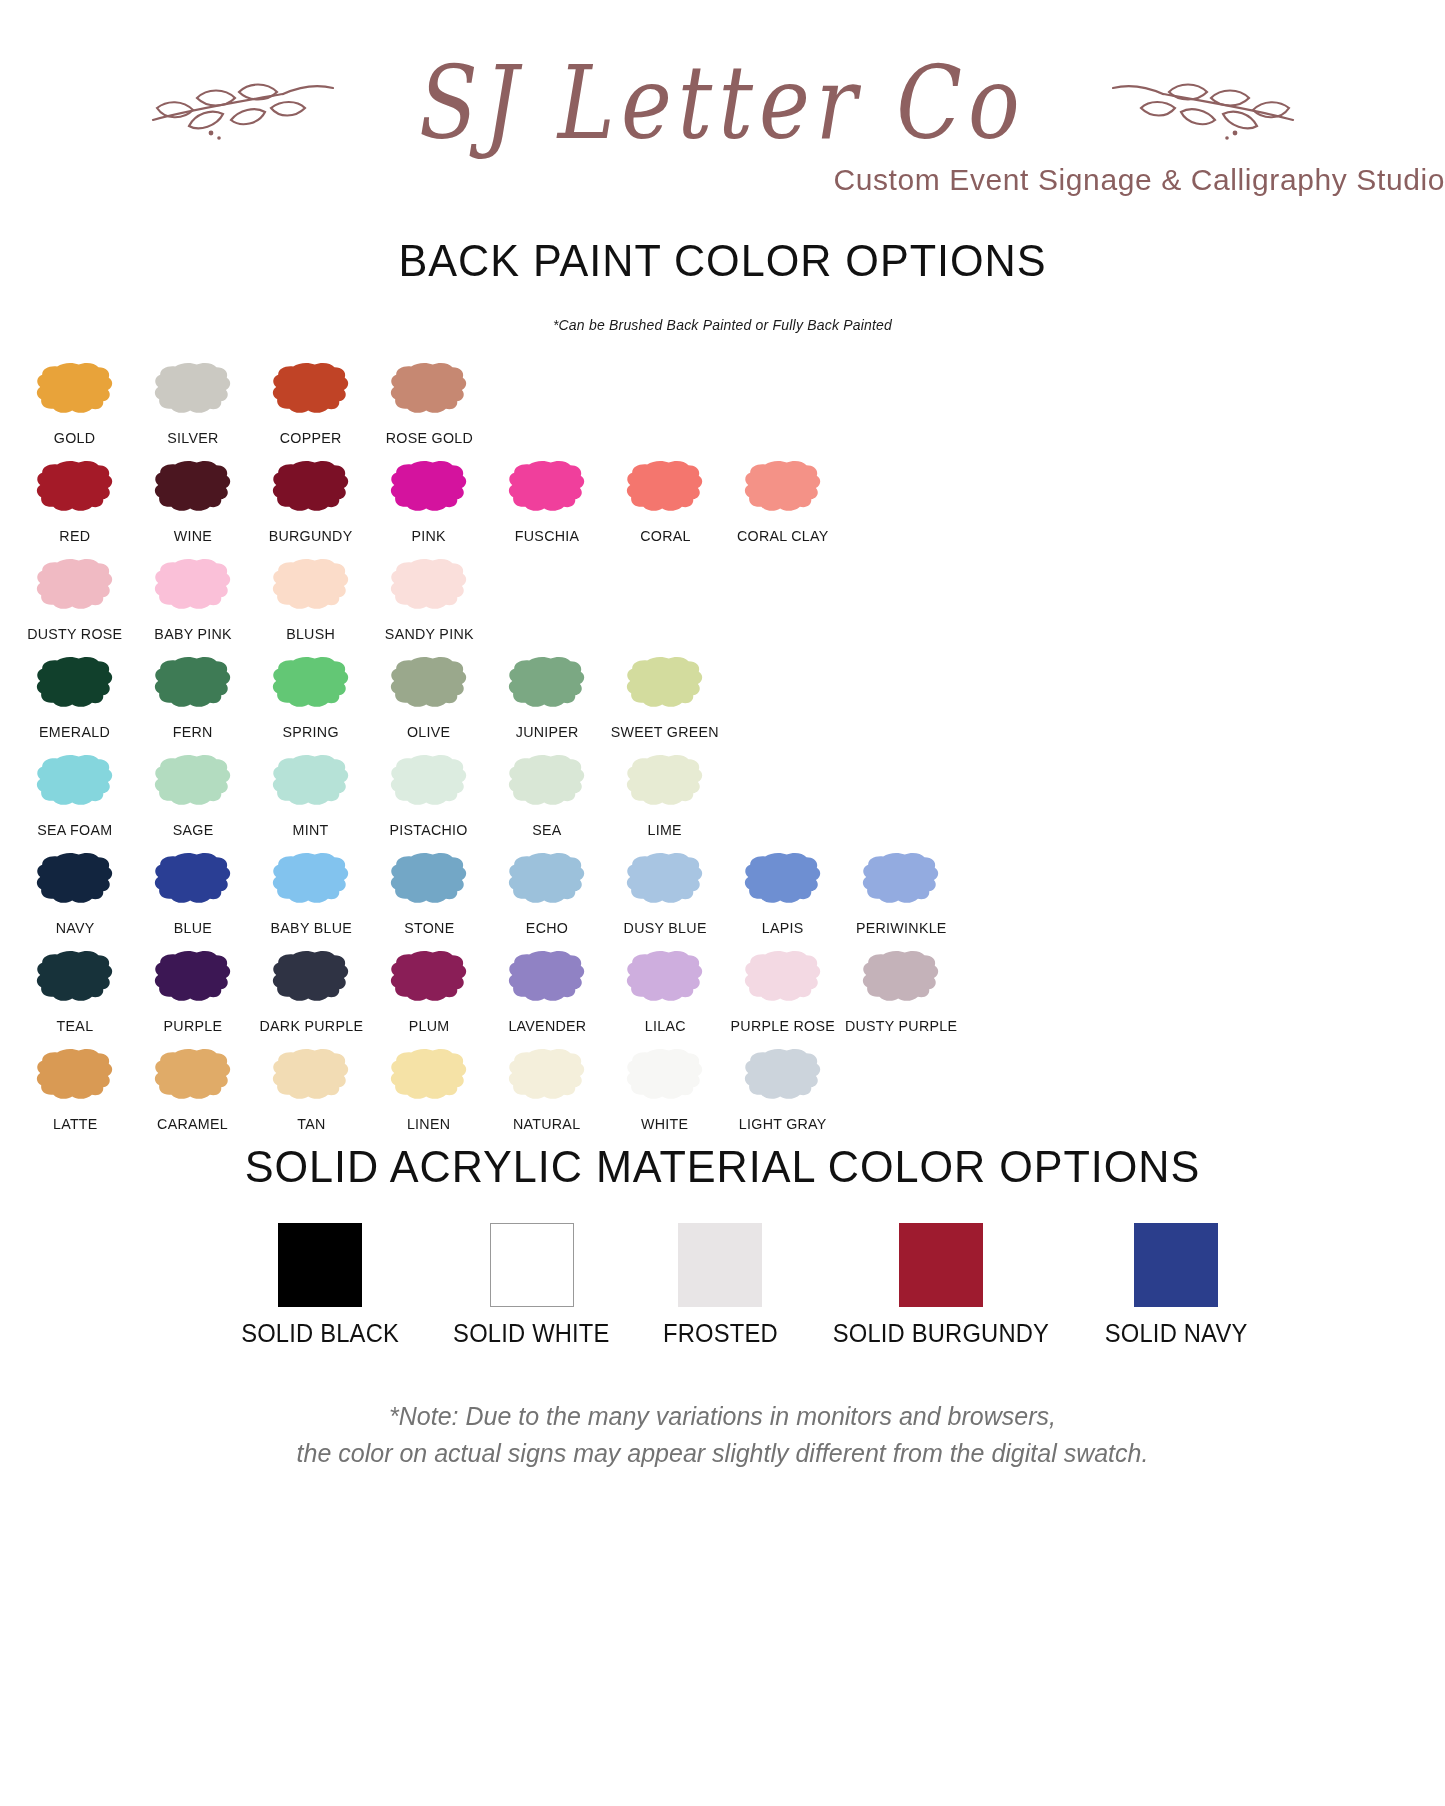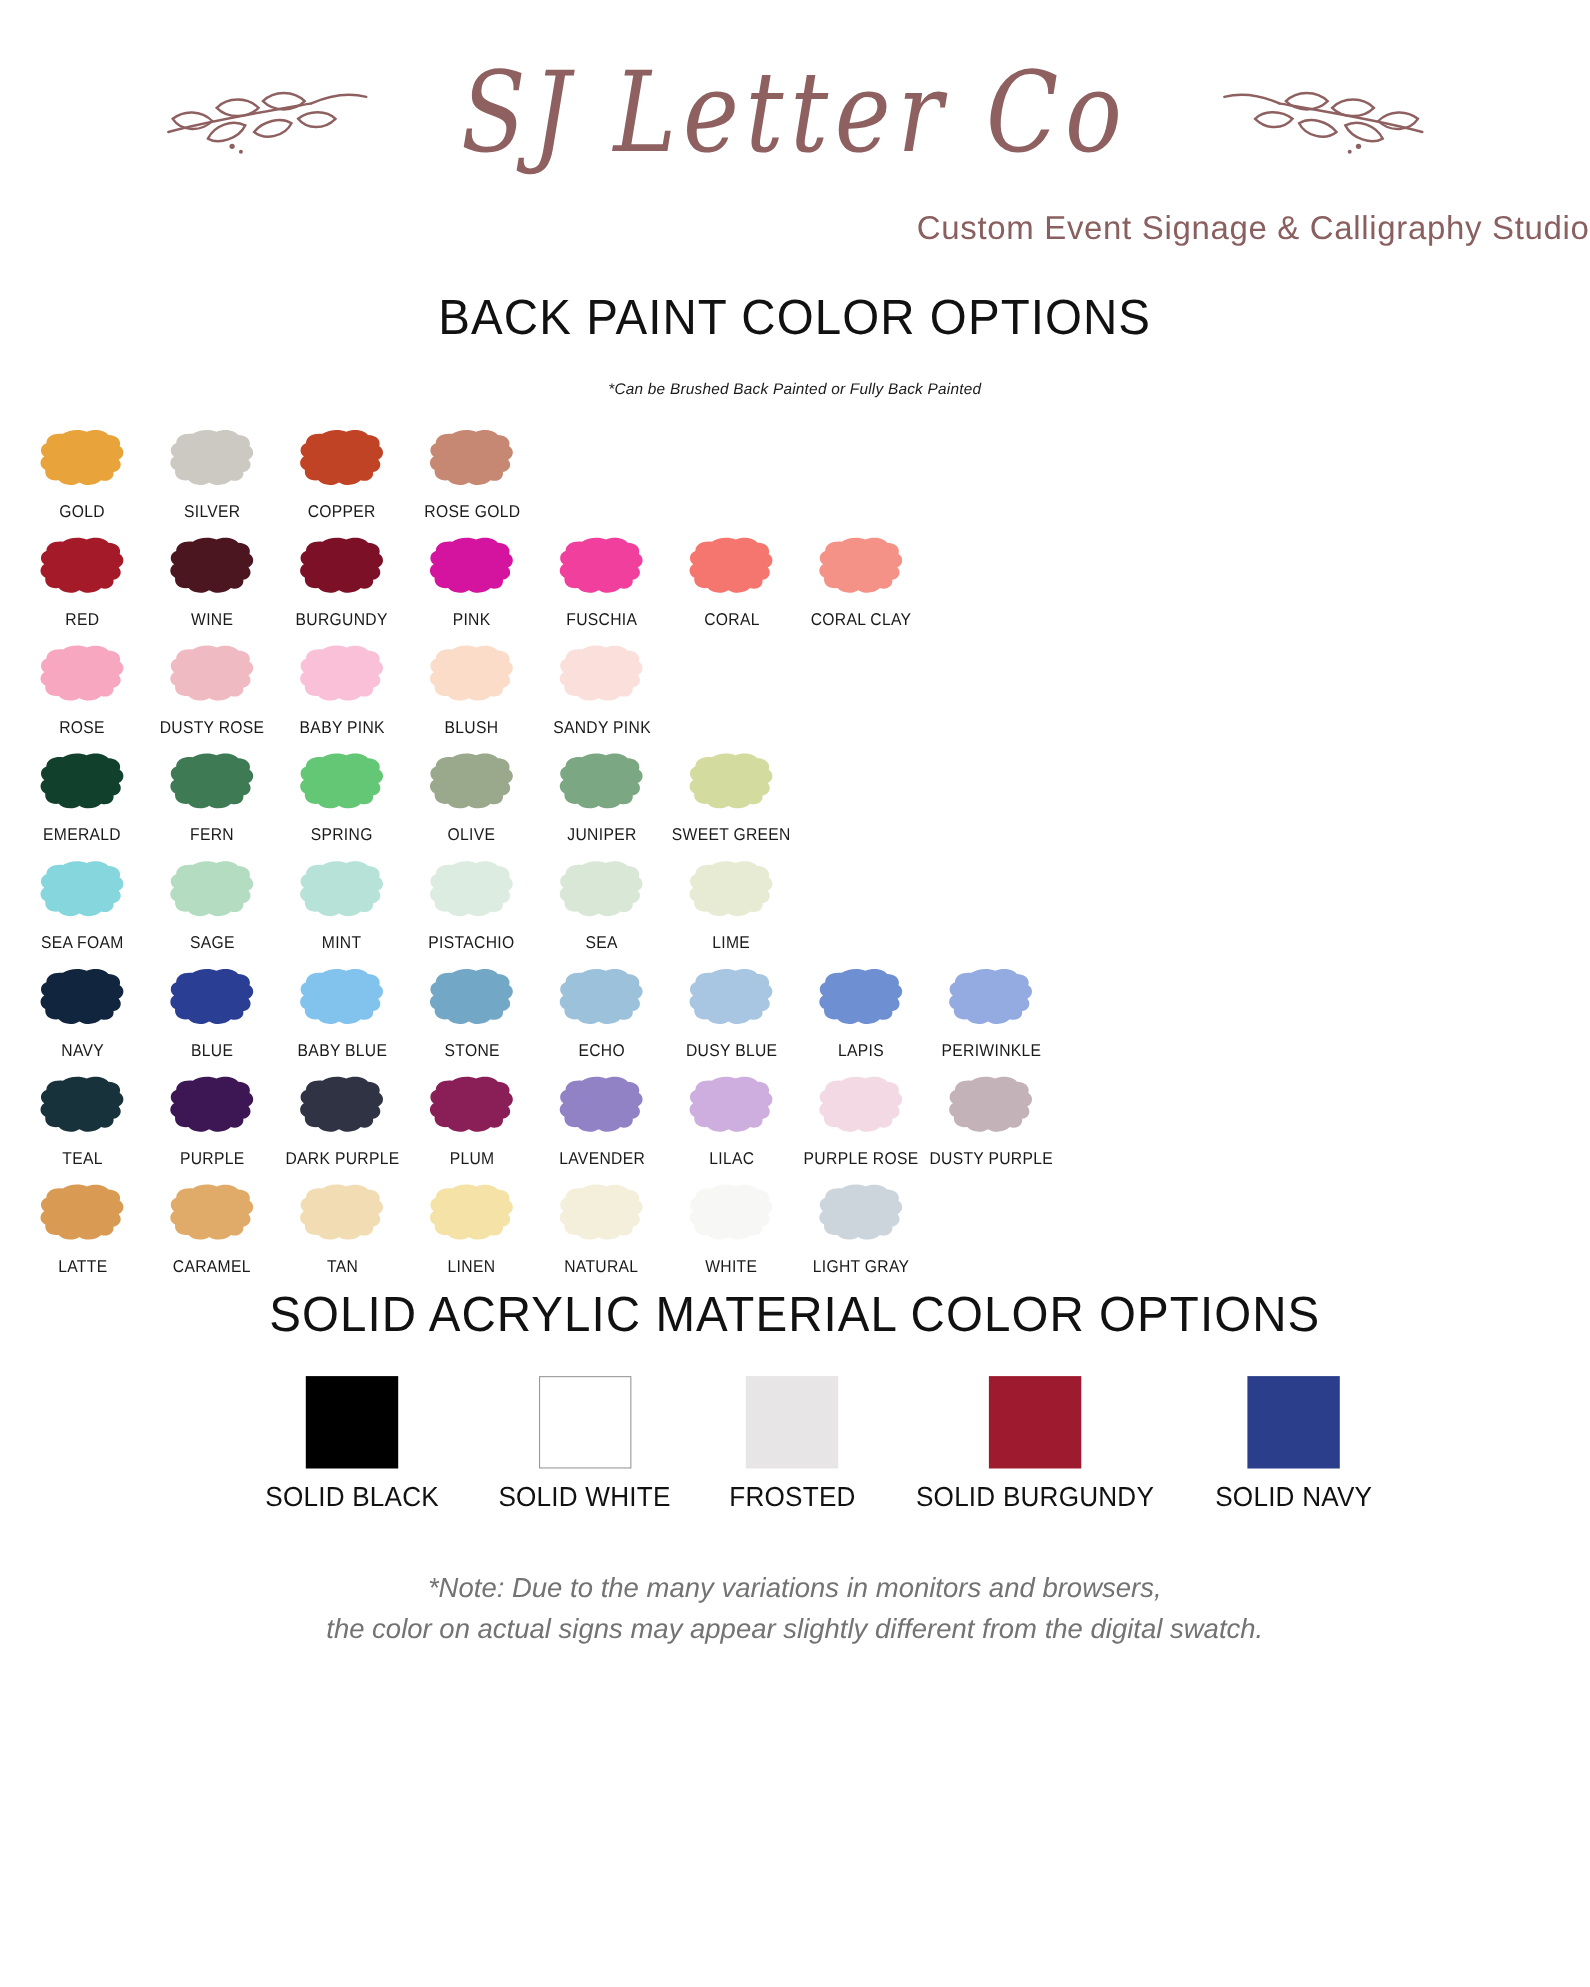--- a/index.html
+++ b/index.html
@@ -45,21 +45,21 @@
     font-style: italic;
     font-size: 86px;
     line-height: 1;
     letter-spacing: 6px;
     color: #8e6060;
     font-weight: 400;
     white-space: nowrap;
     transform: scaleY(1.18);
   }
   .brand-tagline {
-    margin-top: 29px;
+    margin-top: 1px;
     font-family: "Liberation Sans", sans-serif;
     font-size: 30px;
     letter-spacing: 0.6px;
     color: #8a5f5f;
     font-weight: 400;
   }
   .leaf-left, .leaf-right {
     position: absolute;
     top: 20px;
     width: 200px;
@@ -306,28 +306,20 @@
             <path d="M14,20 C14,13 22,10 30,11 C36,7 46,6 53,9 C60,6 70,7 74,12 C82,12 87,17 85,23 C90,26 90,33 84,36 C88,40 86,47 79,48 C80,54 74,58 67,56 C62,61 52,62 46,58 C40,62 30,61 26,56 C18,57 12,53 13,46 C7,43 7,36 12,33 C7,29 8,22 14,20 Z" fill="#f49287"></path>
           </svg>
         </div>
         <div class="swatch-label">CORAL CLAY</div>
       </div>
     </div>
     <div class="swatch-row">
       <div class="swatch-cell">
         <div class="swatch-blob">
           <svg viewBox="0 0 98 68" xmlns="http://www.w3.org/2000/svg">
-            <path d="M14,20 C14,13 22,10 30,11 C36,7 46,6 53,9 C60,6 70,7 74,12 C82,12 87,17 85,23 C90,26 90,33 84,36 C88,40 86,47 79,48 C80,54 74,58 67,56 C62,61 52,62 46,58 C40,62 30,61 26,56 C18,57 12,53 13,46 C7,43 7,36 12,33 C7,29 8,22 14,20 Z" fill="#f7a7bf"></path>
-          </svg>
-        </div>
-        <div class="swatch-label">ROSE</div>
-      </div>
-      <div class="swatch-cell">
-        <div class="swatch-blob">
-          <svg viewBox="0 0 98 68" xmlns="http://www.w3.org/2000/svg">
             <path d="M14,20 C14,13 22,10 30,11 C36,7 46,6 53,9 C60,6 70,7 74,12 C82,12 87,17 85,23 C90,26 90,33 84,36 C88,40 86,47 79,48 C80,54 74,58 67,56 C62,61 52,62 46,58 C40,62 30,61 26,56 C18,57 12,53 13,46 C7,43 7,36 12,33 C7,29 8,22 14,20 Z" fill="#f0bac3"></path>
           </svg>
         </div>
         <div class="swatch-label">DUSTY ROSE</div>
       </div>
       <div class="swatch-cell">
         <div class="swatch-blob">
           <svg viewBox="0 0 98 68" xmlns="http://www.w3.org/2000/svg">
             <path d="M14,20 C14,13 22,10 30,11 C36,7 46,6 53,9 C60,6 70,7 74,12 C82,12 87,17 85,23 C90,26 90,33 84,36 C88,40 86,47 79,48 C80,54 74,58 67,56 C62,61 52,62 46,58 C40,62 30,61 26,56 C18,57 12,53 13,46 C7,43 7,36 12,33 C7,29 8,22 14,20 Z" fill="#fac0d8"></path>
           </svg>

